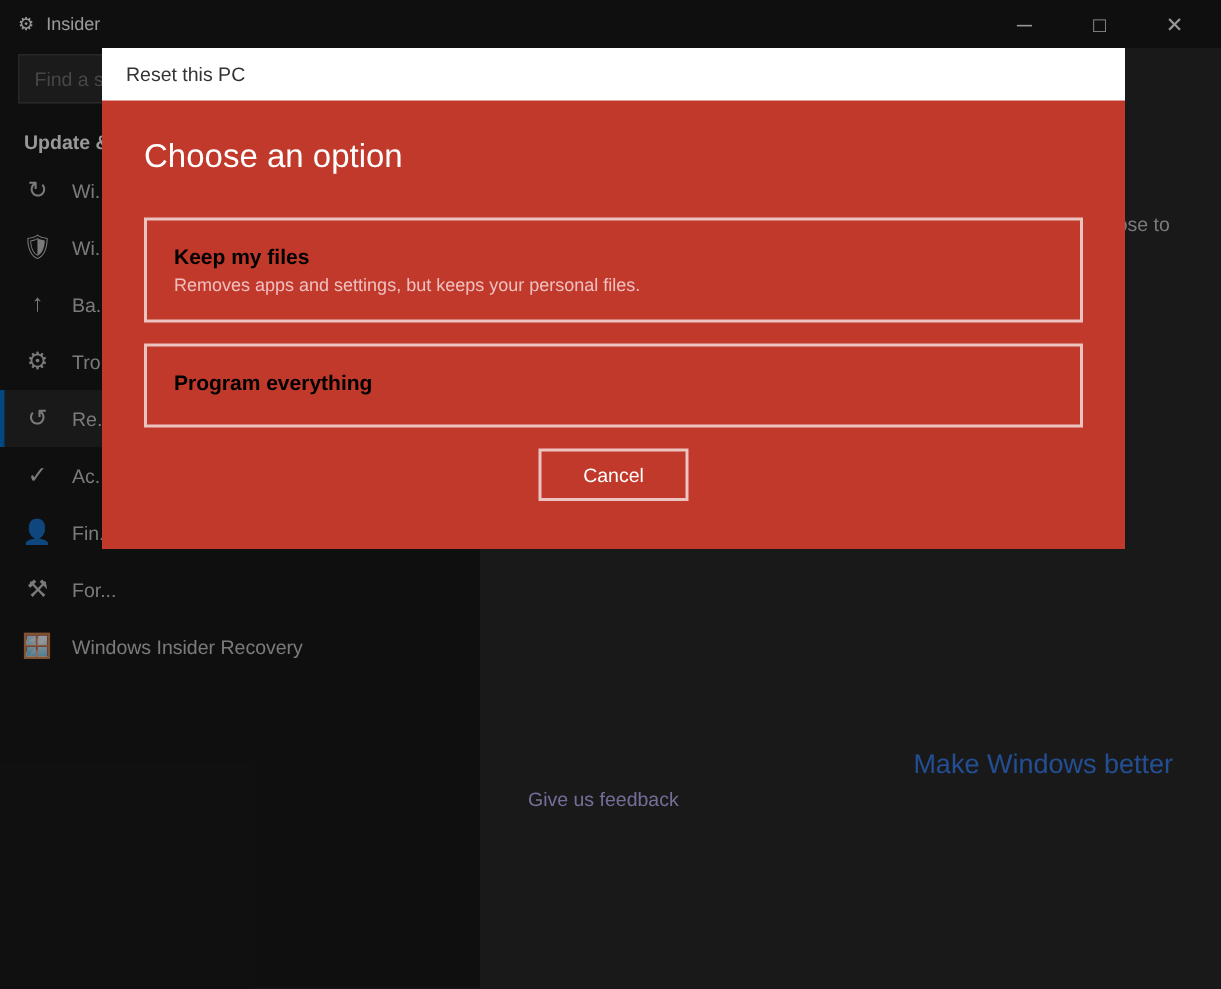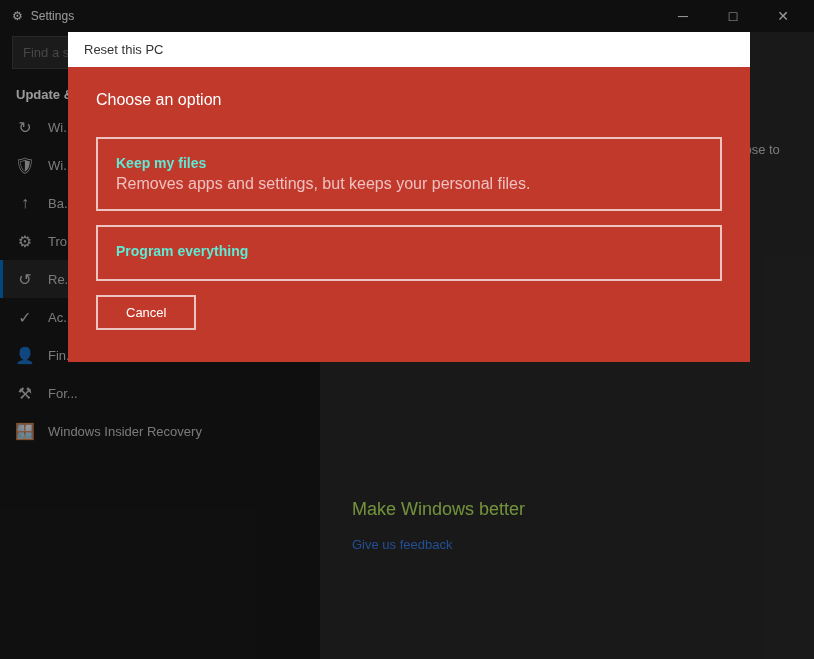--- a/index.html
+++ b/index.html
@@ -153,27 +153,28 @@
     .description {
       color: #cccccc;
       font-size: 13px;
       line-height: 1.5;
       margin-bottom: 16px;
     }
     .section-footer {
       margin-top: 320px;
     }
     .make-windows-title {
-      color: #bef264;
+      color: #3b82f6;
       font-size: 18px;
       font-weight: 400;
-      margin-bottom: 15px;
+      margin-bottom: 4px;
+      text-align: right;
     }
     .feedback-link {
-      color: #3b82f6;
+      color: #c4b5fd;
       font-size: 13px;
       cursor: pointer;
     }
 
     
     .overlay-backdrop {
       position: absolute;
       top: 0;
       left: 0;
       right: 0;
@@ -196,70 +197,70 @@
       background: #ffffff;
       padding: 10px 16px;
       font-size: 13px;
       color: #333;
     }
     .reset-dialog-body {
       padding: 24px 28px 32px 28px;
     }
     .dialog-title {
       color: #ffffff;
-      font-size: 16px;
+      font-size: 22px;
       font-weight: 400;
       margin-bottom: 28px;
     }
 
     
     .option-button {
       display: block;
       width: 100%;
       background: transparent;
       border: 2px solid rgba(255,255,255,0.7);
       padding: 16px 18px;
       text-align: left;
       cursor: pointer;
       margin-bottom: 14px;
       color: #ffffff;
     }
     .option-button-title {
       font-size: 14px;
       font-weight: 700;
-      color: #5eead4;
+      color: #000000;
       margin-bottom: 4px;
     }
     .option-button-desc {
-      font-size: 16px;
+      font-size: 12px;
       color: #f0c0c0;
     }
 
     
     .cancel-row {
       display: flex;
-      justify-content: flex-start;
+      justify-content: center;
       margin-top: 8px;
     }
     .cancel-btn {
       background: transparent;
       border: 2px solid rgba(255,255,255,0.7);
       color: #ffffff;
       padding: 8px 28px;
       font-size: 13px;
       cursor: pointer;
     }
   </style>
 </head>
 <body>
 
 <div class="title-bar">
   <div class="title-bar-left">
     <span>⚙</span>
-    <span>Settings</span>
+    <span>Insider</span>
   </div>
   <div class="title-bar-controls">
     <button class="title-btn">─</button>
     <button class="title-btn">□</button>
     <button class="title-btn close">✕</button>
   </div>
 </div>
 
 <div class="app-body">
 

